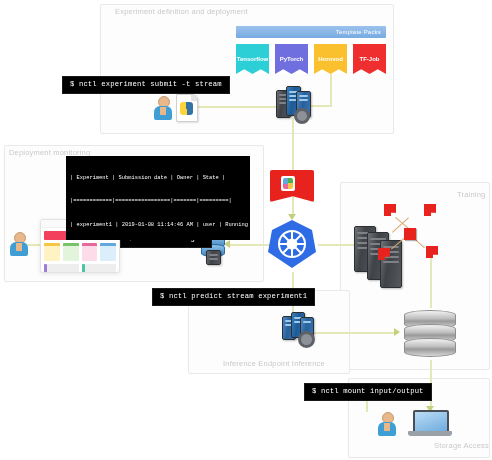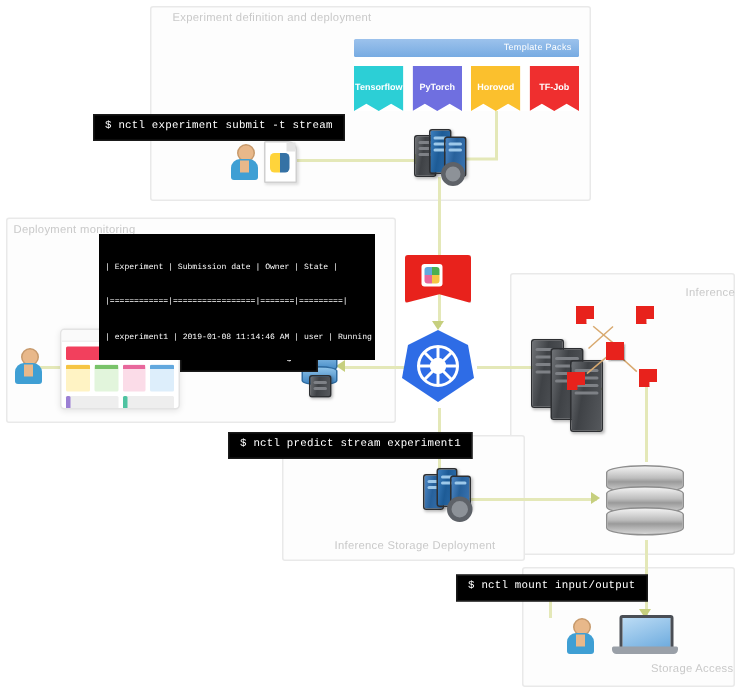--- a/index.html
+++ b/index.html
@@ -83,24 +83,24 @@
 </head>
 <body>
 
 <div class="panel" style="left:100px;top:4px;width:292px;height:128px;"></div>
 <div class="panel-label" style="left:115px;top:7px;">Experiment definition and deployment</div>
 
 <div class="panel" style="left:4px;top:145px;width:258px;height:135px;"></div>
 <div class="panel-label" style="left:9px;top:148px;">Deployment monitoring</div>
 
 <div class="panel" style="left:340px;top:182px;width:148px;height:186px;"></div>
-<div class="panel-label" style="left:457px;top:190px;">Inference</div>
+<div class="panel-label" style="left:457px;top:190px;">Training</div>
 
 <div class="panel" style="left:188px;top:290px;width:160px;height:82px;"></div>
-<div class="panel-label" style="left:223px;top:359px;">Inference Storage Deployment</div>
+<div class="panel-label" style="left:223px;top:359px;">Inference Endpoint Inference</div>
 
 <div class="panel" style="left:348px;top:378px;width:140px;height:78px;"></div>
 <div class="panel-label" style="left:434px;top:441px;">Storage Access</div>
 
 <div class="ln h" style="left:196px;top:106px;width:82px;"></div>
 <div class="arrow ar-r" style="left:276px;top:102px;"></div>
 
 <div class="ln v" style="left:292px;top:118px;height:100px;"></div>
 <div class="arrow ar-d" style="left:288px;top:214px;"></div>
 

